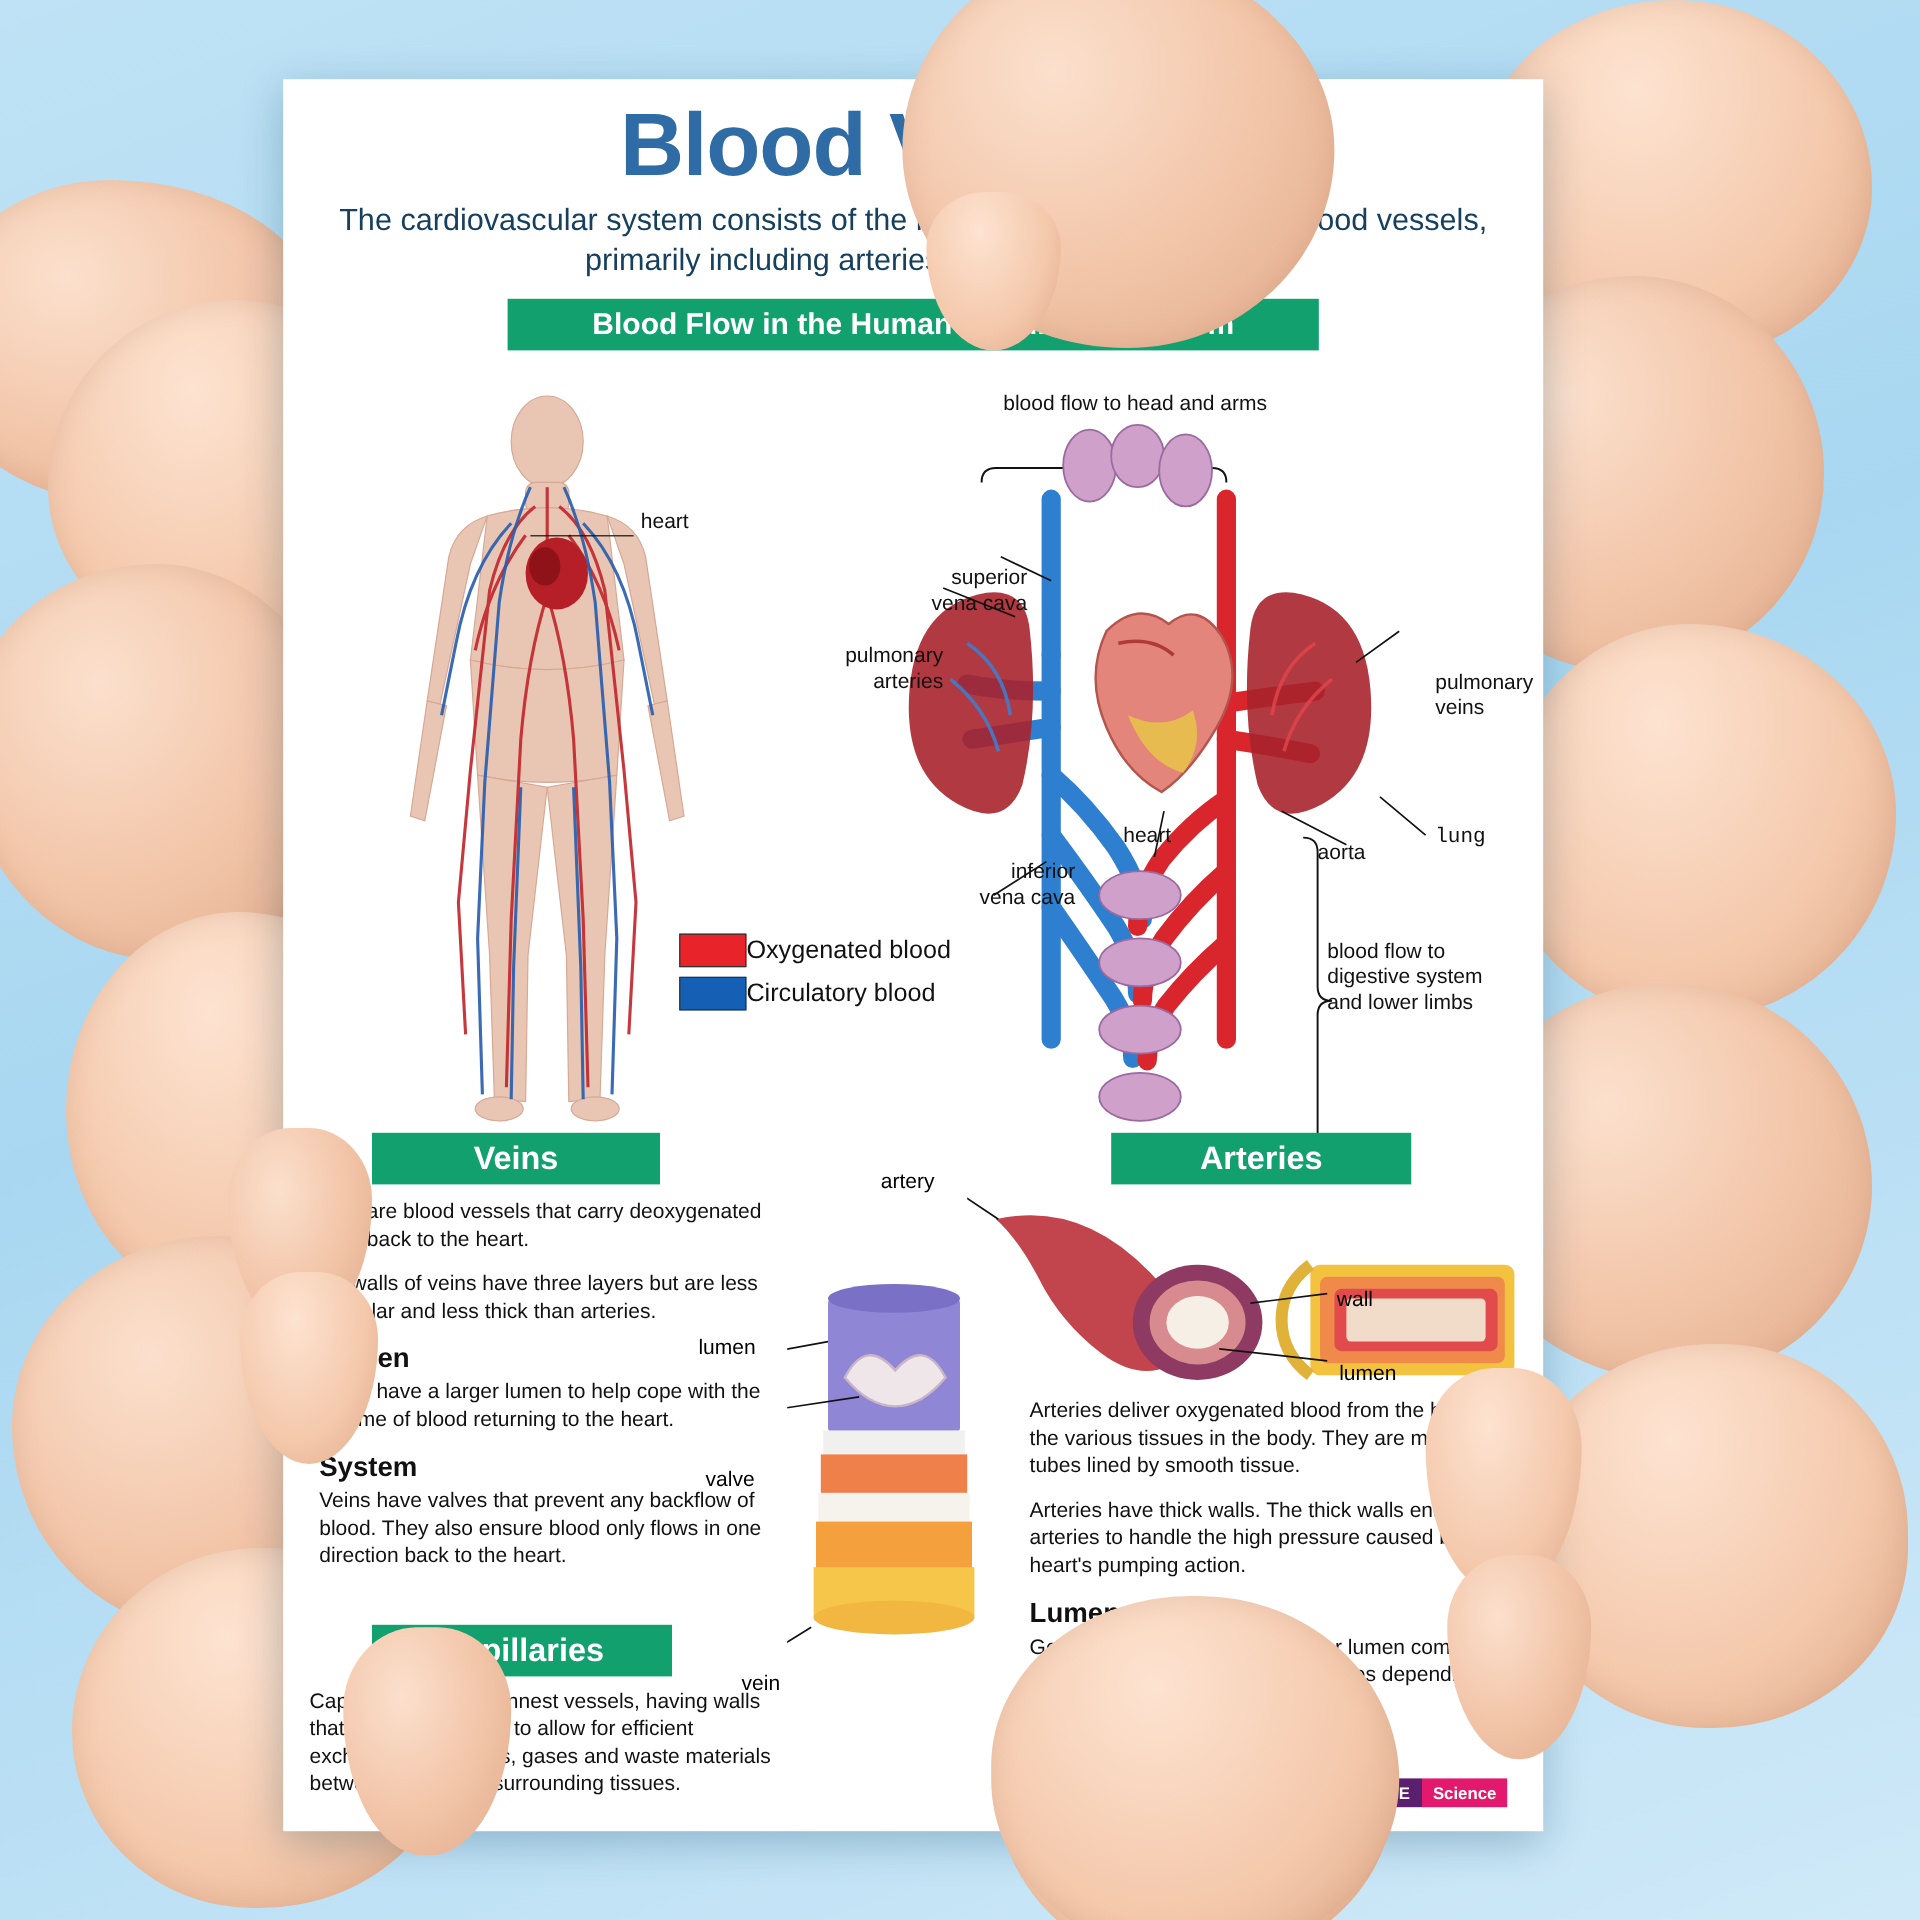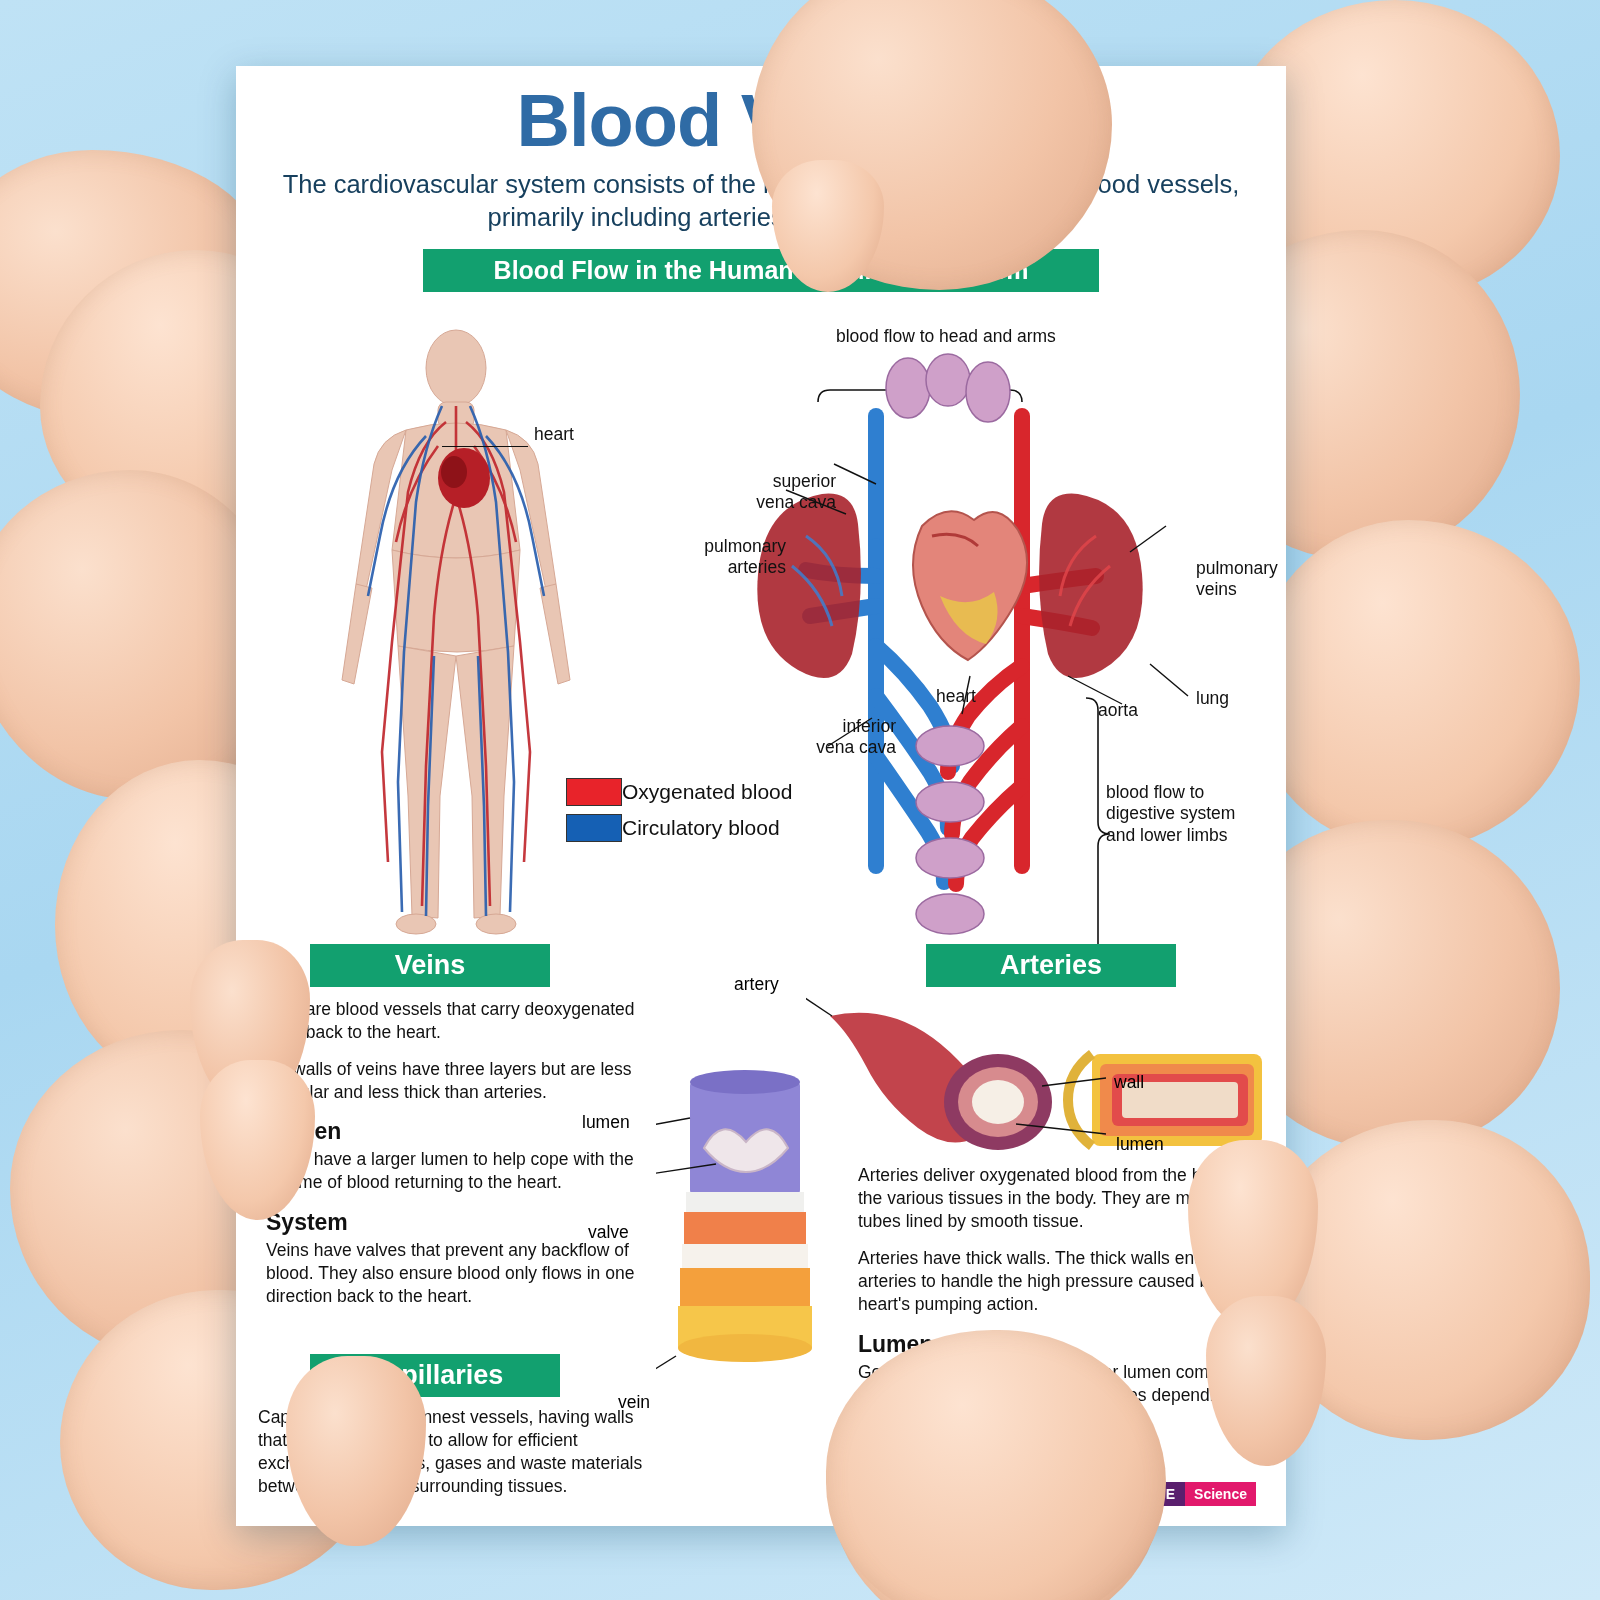--- a/index.html
+++ b/index.html
@@ -185,26 +185,26 @@
         <path d="M108 118 L150 138"></path>
       <path d="M440 180 L404 206"></path>
         <path d="M462 350 L424 318"></path>
       <path d="M236 368 L244 330"></path>
         <path d="M396 358 L342 330"></path>
       <path d="M102 400 L146 372"></path>
     </g>
   </svg>
 
   <div class="lbl" style="left:600px;top:250px;margin-top:10px;">blood flow to head and arms</div>
-  <div class="lbl" style="left:480px;top:405px;text-align:right;width:120px;">superior<br>vena cava</div>
+  <div class="lbl" style="left:500px;top:405px;text-align:right;width:120px;">superior<br>vena cava</div>
   <div class="lbl" style="left:400px;top:470px;text-align:right;width:150px;">pulmonary<br>arteries</div>
   <div class="lbl" style="left:960px;top:492px;width:140px;">pulmonary<br>veins</div>
   <div class="lbl" style="left:700px;top:620px;">heart</div>
   <div class="lbl" style="left:862px;top:634px;">aorta</div>
-  <div class="lbl" style="left:960px;top:622px;">lung</div>
+  <div class="lbl" style="left:960px;top:622px;font-family:Liberation Mono, monospace;">lung</div>
   <div class="lbl" style="left:530px;top:650px;text-align:right;width:130px;">inferior<br>vena cava</div>
   <div class="lbl" style="left:870px;top:716px;width:190px;">blood flow to<br>digestive system<br>and lower limbs</div>
 
   <div style="position:absolute;left:330px;top:712px;">
     <div class="legend-row">
       <div class="sw" style="background:#e8232a;"></div>
       <div class="legend-txt">Oxygenated blood</div>
     </div>
     <div class="legend-row">
       <div class="sw" style="background:#1560b4;"></div>

